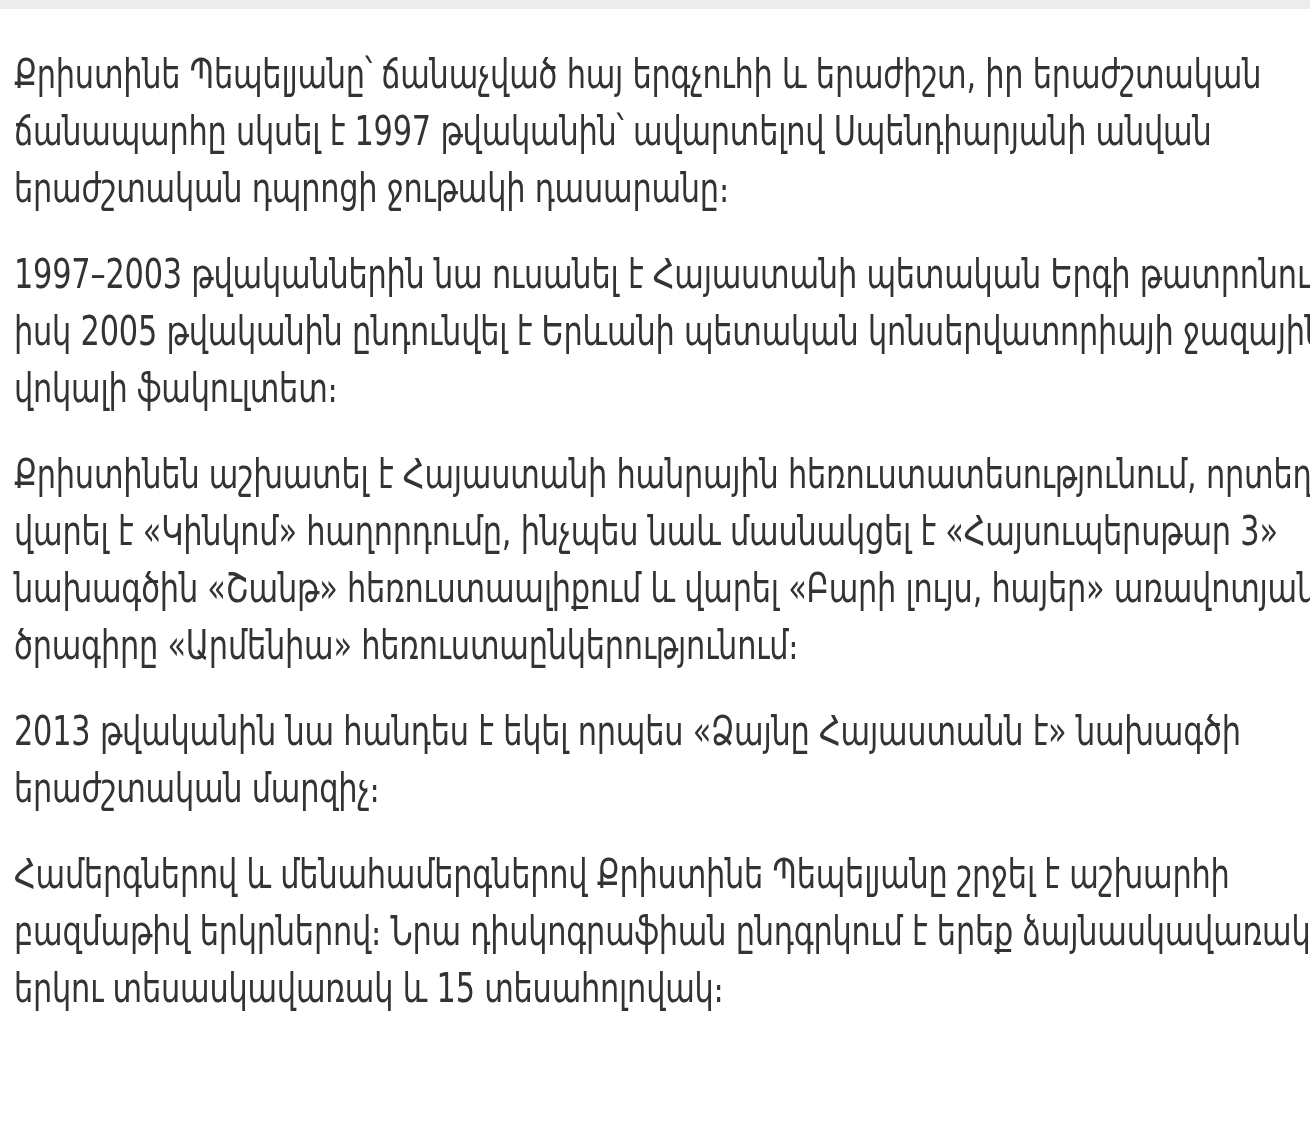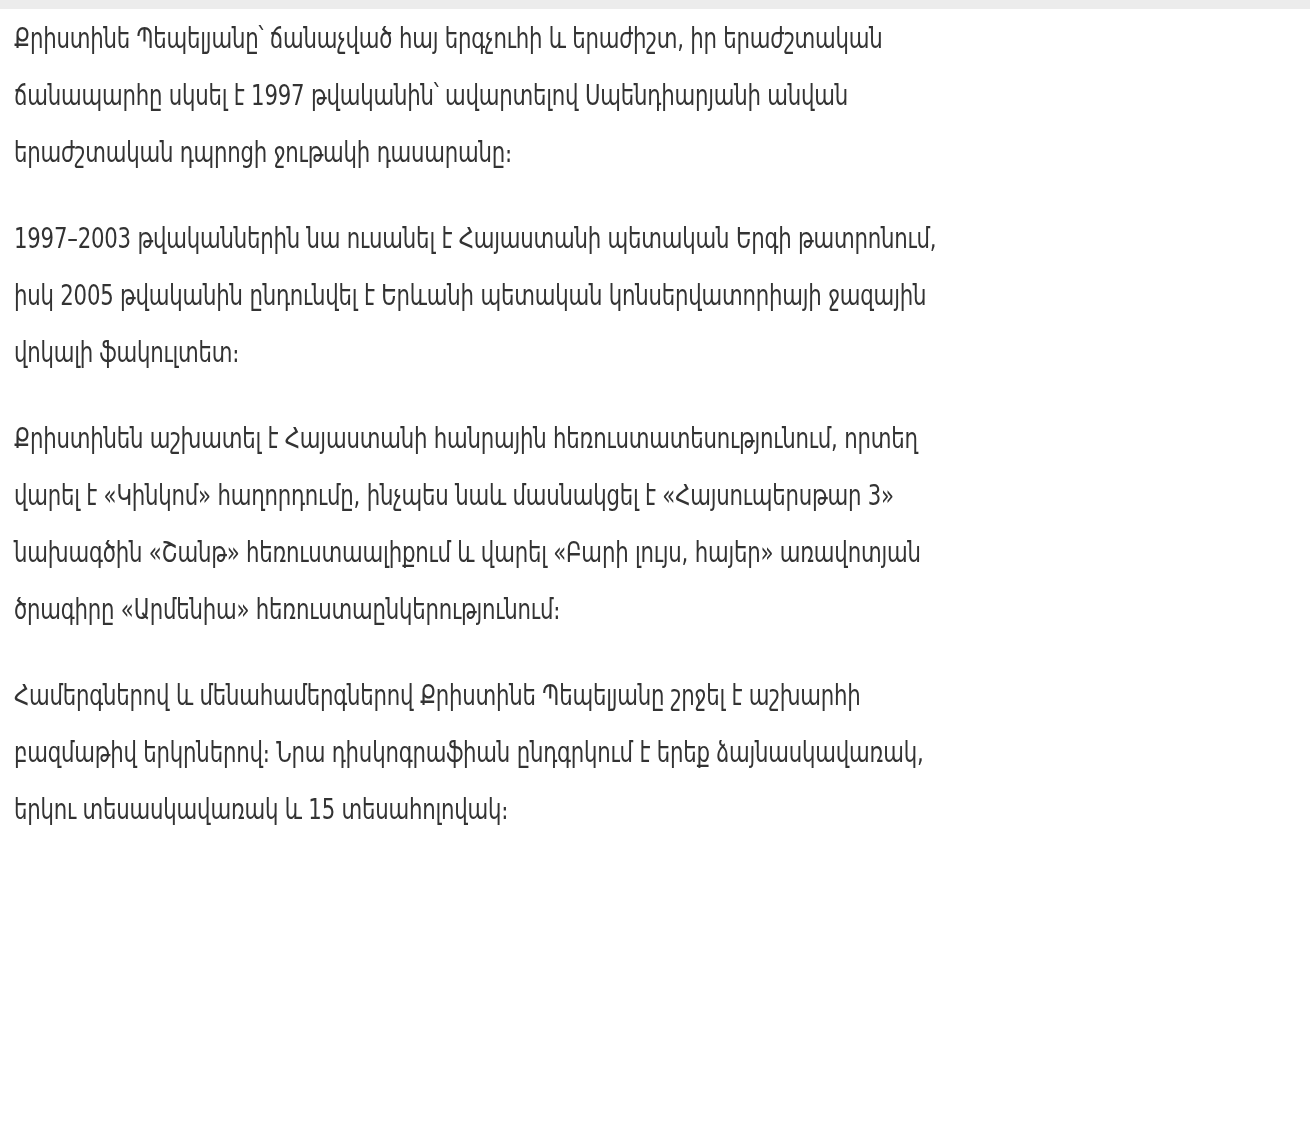--- a/index.html
+++ b/index.html
@@ -17,21 +17,22 @@
     font-family:"DejaVu Sans", sans-serif;
   }
   .top-divider{
     width:100%;
     height:9px;
     background:var(--divider);
   }
   .article{
     padding:1px 14px 0 14px;
     color:var(--text);
-    font-size:28px;
+    font-size:40px;
+    margin-top:36px;
   }
   .para{
     margin:0 0 29px 0;
   }
   .para:first-child{margin-top:0;}
   .line{
     display:block;
     white-space:nowrap;
     line-height:57px;
     transform:scaleX(0.76);
@@ -58,20 +59,24 @@
     <span class="line">վոկալի ֆակուլտետ։</span>
   </p>
 
   <p class="para">
     <span class="line">Քրիստինեն աշխատել է Հայաստանի հանրային հեռուստատեսությունում, որտեղ</span>
     <span class="line">վարել է «Կինկոմ» հաղորդումը, ինչպես նաև մասնակցել է «Հայսուպերսթար 3»</span>
     <span class="line">նախագծին «Շանթ» հեռուստաալիքում և վարել «Բարի լույս, հայեր» առավոտյան</span>
     <span class="line">ծրագիրը «Արմենիա» հեռուստաընկերությունում։</span>
   </p>
 
+  <p class="para">
+    <span class="line">2013 թվականին նա հանդես է եկել որպես «Ձայնը Հայաստանն է» նախագծի</span>
+    <span class="line">երաժշտական մարզիչ։</span>
+  </p>
 
   <p class="para">
     <span class="line">Համերգներով և մենահամերգներով Քրիստինե Պեպելյանը շրջել է աշխարհի</span>
     <span class="line">բազմաթիվ երկրներով։ Նրա դիսկոգրաֆիան ընդգրկում է երեք ձայնասկավառակ,</span>
     <span class="line">երկու տեսասկավառակ և 15 տեսահոլովակ։</span>
   </p>
 
 
 </main>
 

